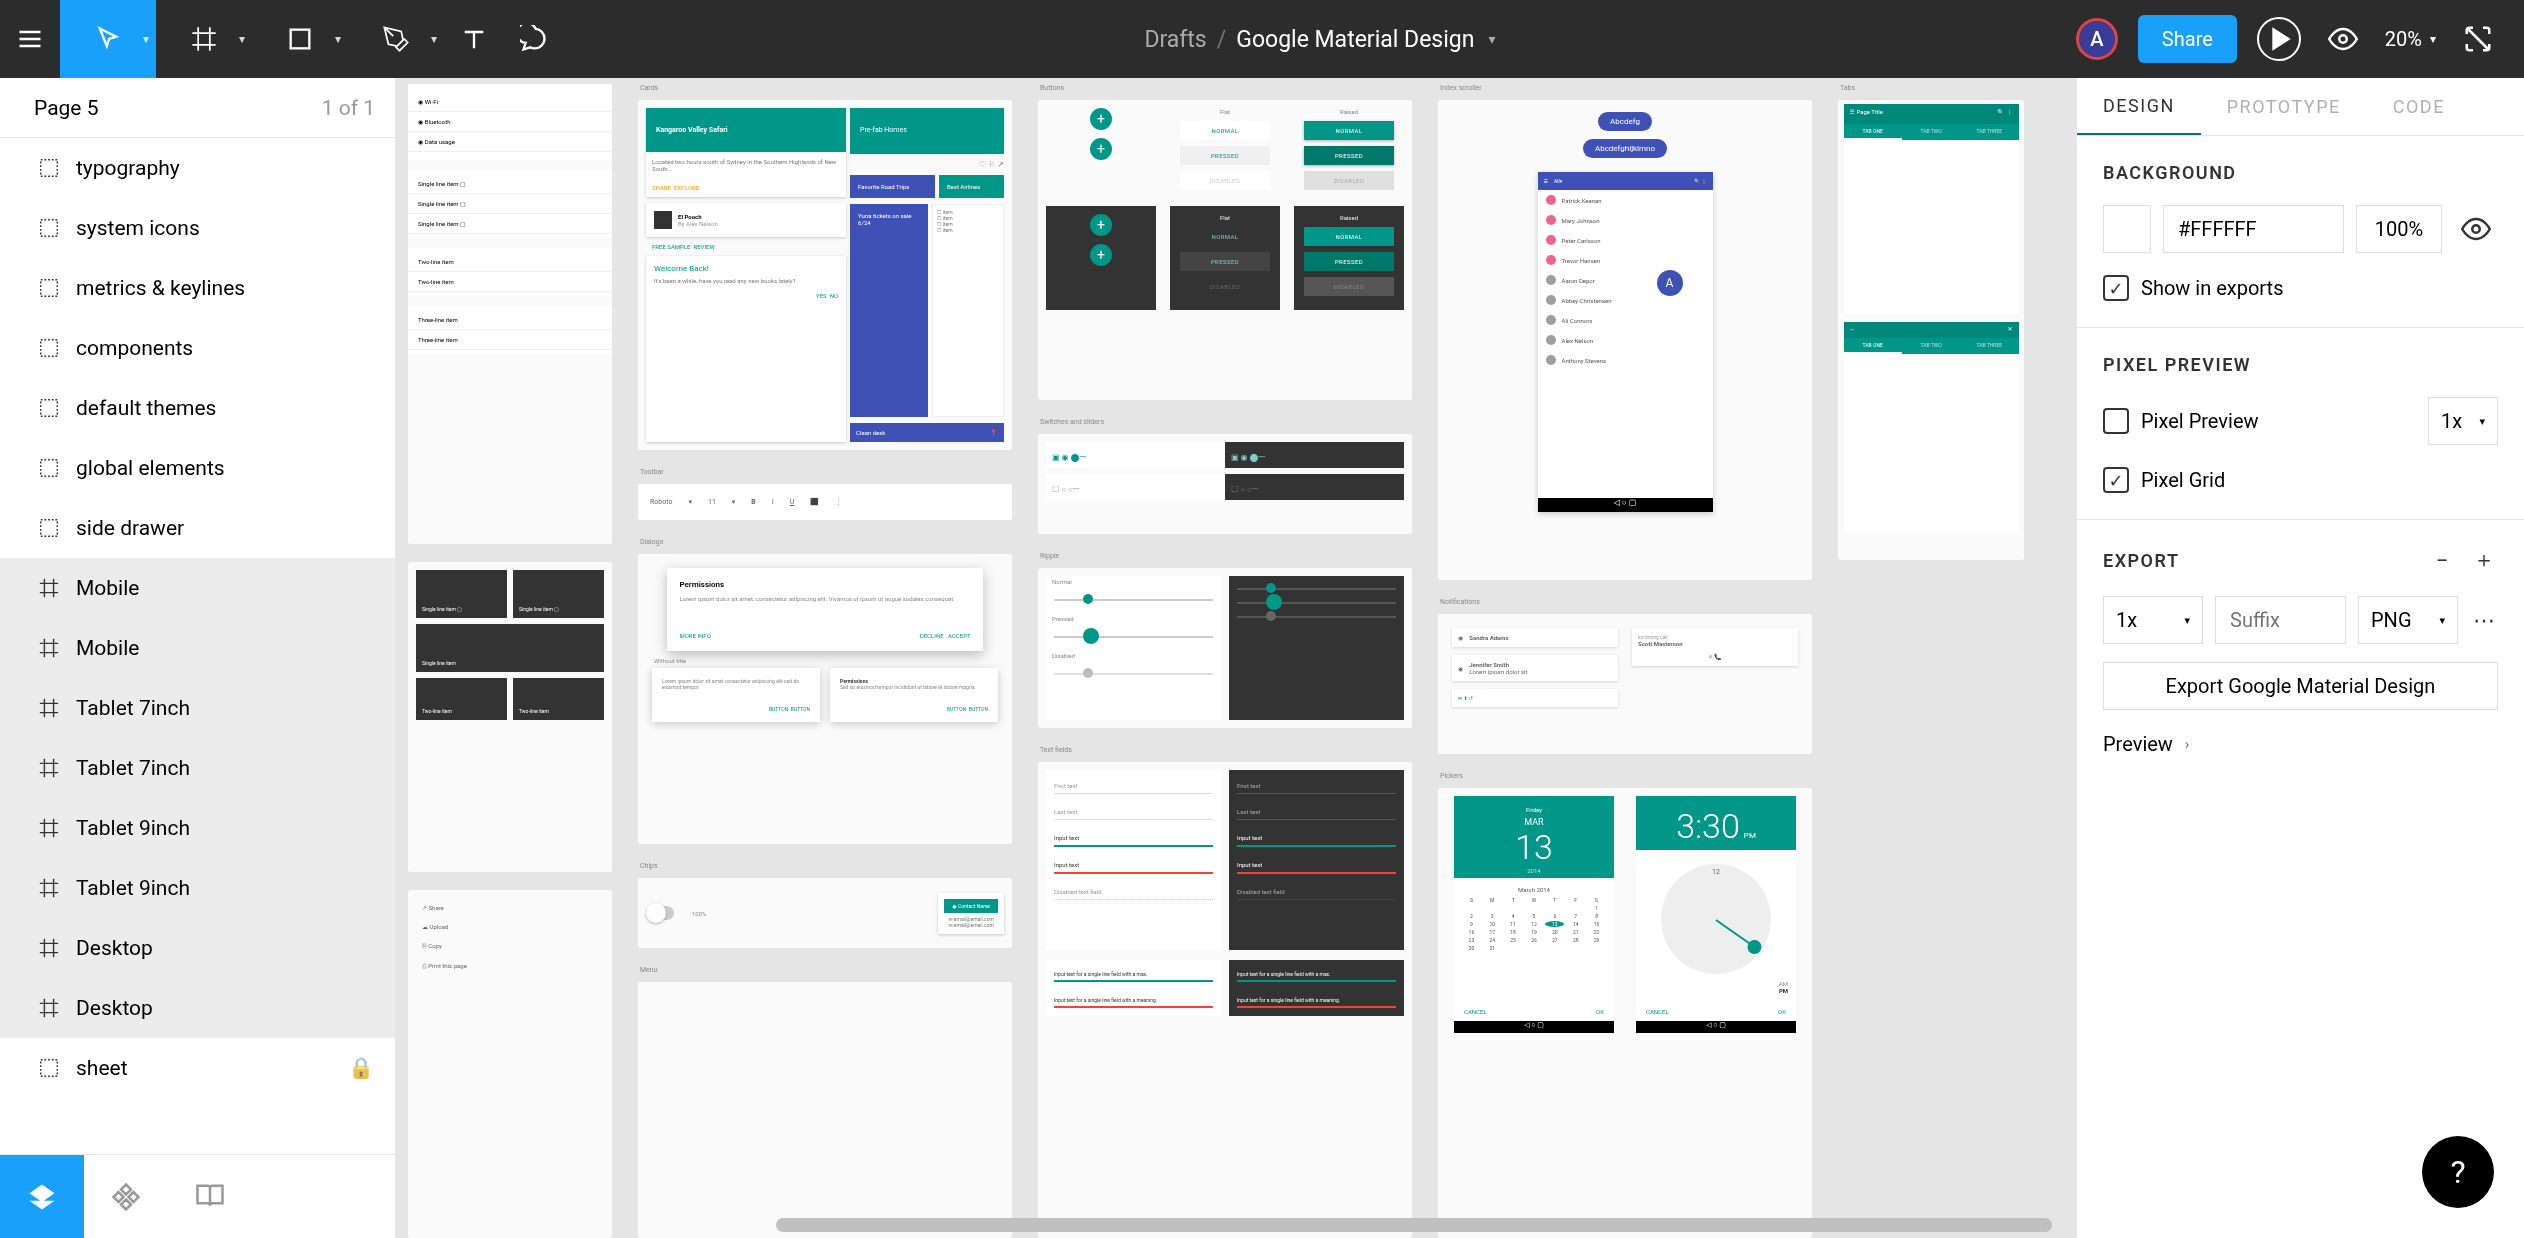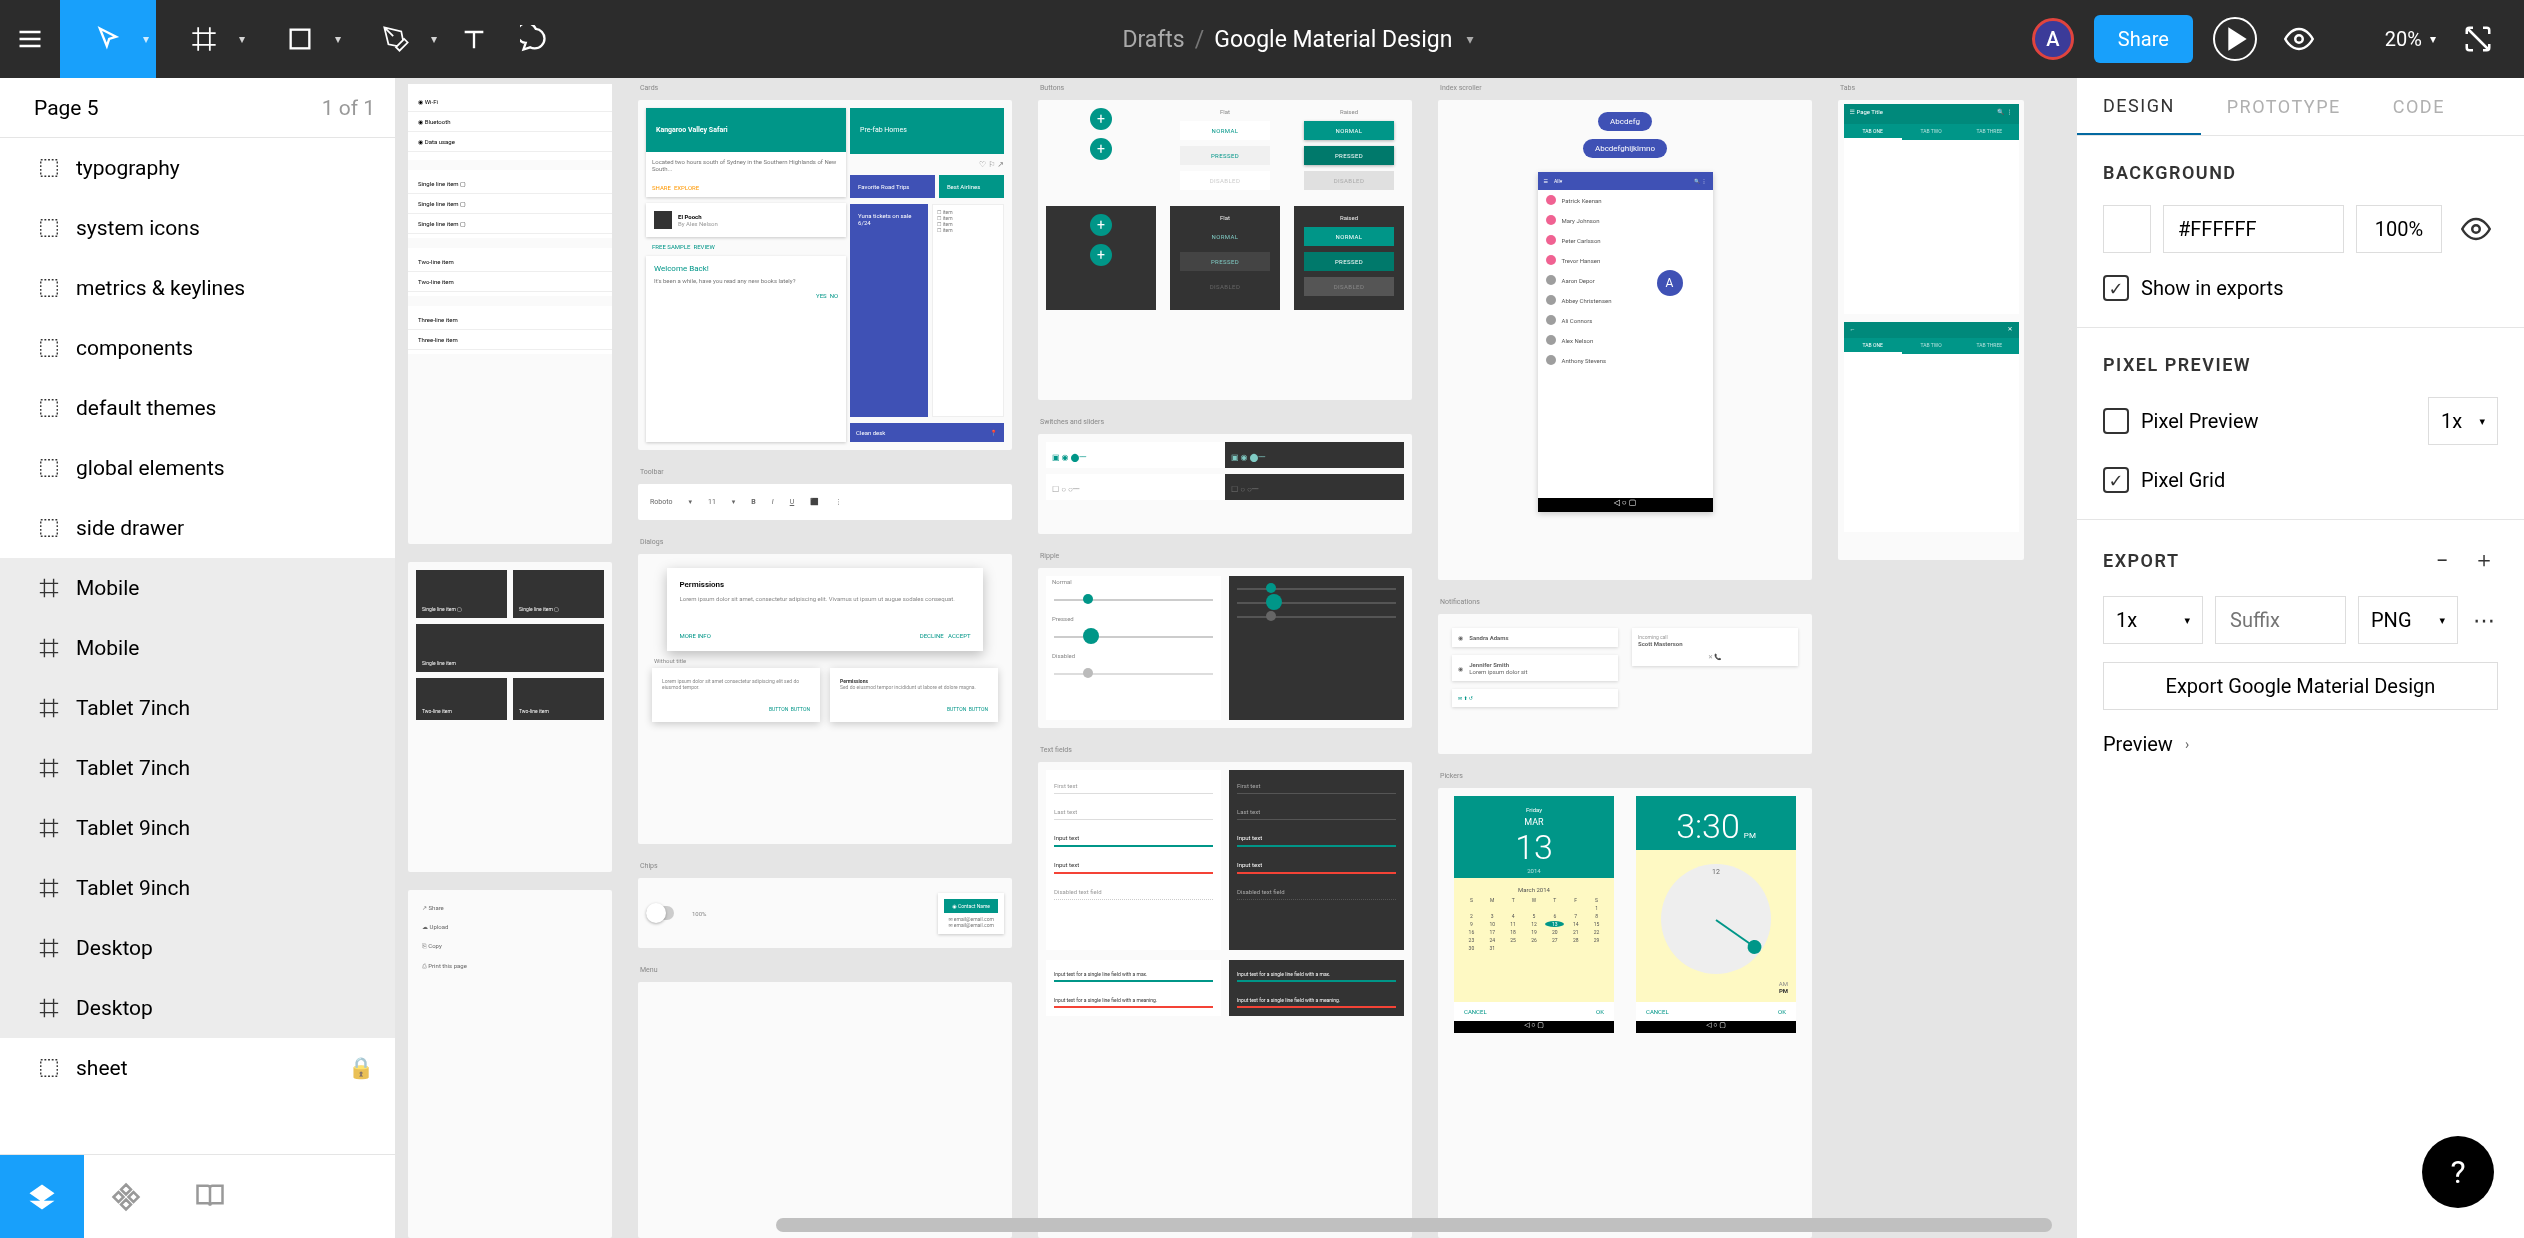--- a/index.html
+++ b/index.html
@@ -17,21 +17,21 @@
 .toolbar-center .drafts { color: #aaa; }
 .toolbar-center .slash { color: #777; }
 .toolbar-center .docname { color: #fff; }
 .toolbar-center .chev2 { color: #aaa; margin-left: 4px; font-size: 14px; }
 .toolbar-right { display: flex; align-items: center; gap: 20px; padding-right: 24px; height: 100%; }
 .avatar { width: 42px; height: 42px; border-radius: 50%; background: #3b3b99; border: 3px solid #e0443e; display: flex; align-items: center; justify-content: center; font-size: 20px; font-weight: 500; }
 .share-btn { background: #18a0fb; color: #fff; border: none; padding: 12px 24px; border-radius: 6px; font-size: 20px; cursor: pointer; }
 .icon-btn { width: 44px; height: 44px; display: flex; align-items: center; justify-content: center; cursor: pointer; }
 .icon-btn svg { width: 30px; height: 30px; }
 .play-circle { width: 44px; height: 44px; border: 2px solid #fff; border-radius: 50%; display: flex; align-items: center; justify-content: center; cursor: pointer; }
-.zoom { display: flex; align-items: center; gap: 8px; font-size: 20px; cursor: pointer; margin-left: 44px; }
+.zoom { display: flex; align-items: center; gap: 8px; font-size: 20px; cursor: pointer; }
 
 
 .main { flex: 1; display: flex; overflow: hidden; }
 
 
 .left-panel { width: 396px; background: #fff; border-right: 1px solid #e5e5e5; display: flex; flex-direction: column; }
 .pages-header { height: 60px; display: flex; align-items: center; justify-content: space-between; padding: 0 20px 0 34px; border-bottom: 1px solid #e5e5e5; font-size: 21px; }
 .pages-header .count { color: #999; }
 .layers { flex: 1; overflow-y: auto; }
 .layer { height: 60px; display: flex; align-items: center; gap: 14px; padding-left: 36px; padding-right: 20px; font-size: 21px; cursor: pointer; }
@@ -58,21 +58,21 @@
 .btncol { display:flex; gap:14px; }
 .btn-box { width:90px; padding:6px 0; text-align:center; font-size:6px; letter-spacing:.4px; }
 .dark { background:#333; color:#eee; }
 .light { background:#fff; }
 .slider-line { height:2px; background:#ccc; margin:12px 8px; position:relative; }
 .slider-line .knob { position:absolute; top:-5px; left:18%; width:10px; height:10px; border-radius:50%; background:#009688; }
 .pickers { display:flex; gap:22px; justify-content:center; }
 .picker { width:160px; background:#424242; color:#fff; font-size:6px; display:flex; flex-direction:column; }
 .picker .top { background:#009688; text-align:center; padding:10px 0 4px; }
 .picker .big { font-size:34px; font-weight:300; }
-.picker .body { background:#fef9c3; color:#555; flex:1; padding:8px; }
+.picker .body { background:#ffffff; color:#555; flex:1; padding:8px; }
 .clockface { width:110px; height:110px; border-radius:50%; background:#eee; margin:6px auto; position:relative; }
 .hand { position:absolute; top:50%; left:50%; width:48px; height:2px; background:#009688; transform-origin:0 50%; transform:rotate(35deg); }
 .hand::after { content:""; position:absolute; right:-6px; top:-6px; width:14px; height:14px; border-radius:50%; background:#009688; }
 .cal-grid { display:grid; grid-template-columns:repeat(7,1fr); gap:2px; font-size:5px; text-align:center; }
 .cal-grid .today { background:#009688; color:#fff; border-radius:50%; }
 .btnrowb { display:flex; justify-content:space-between; padding:6px 10px; font-size:6px; color:#009688; }
 .hscroll { position:absolute; bottom:6px; left:380px; right:24px; height:14px; background:#c0c0c0; border-radius:8px; }
 .chip { display:inline-block; background:#3f51b5; color:#fff; border-radius:14px; padding:5px 12px; font-size:8px; margin:4px 2px; }
 .floatbtn { position:fixed; bottom:30px; right:30px; width:72px; height:72px; border-radius:50%; background:#000; color:#fff; display:flex; align-items:center; justify-content:center; font-size:32px; cursor:pointer; }
 

